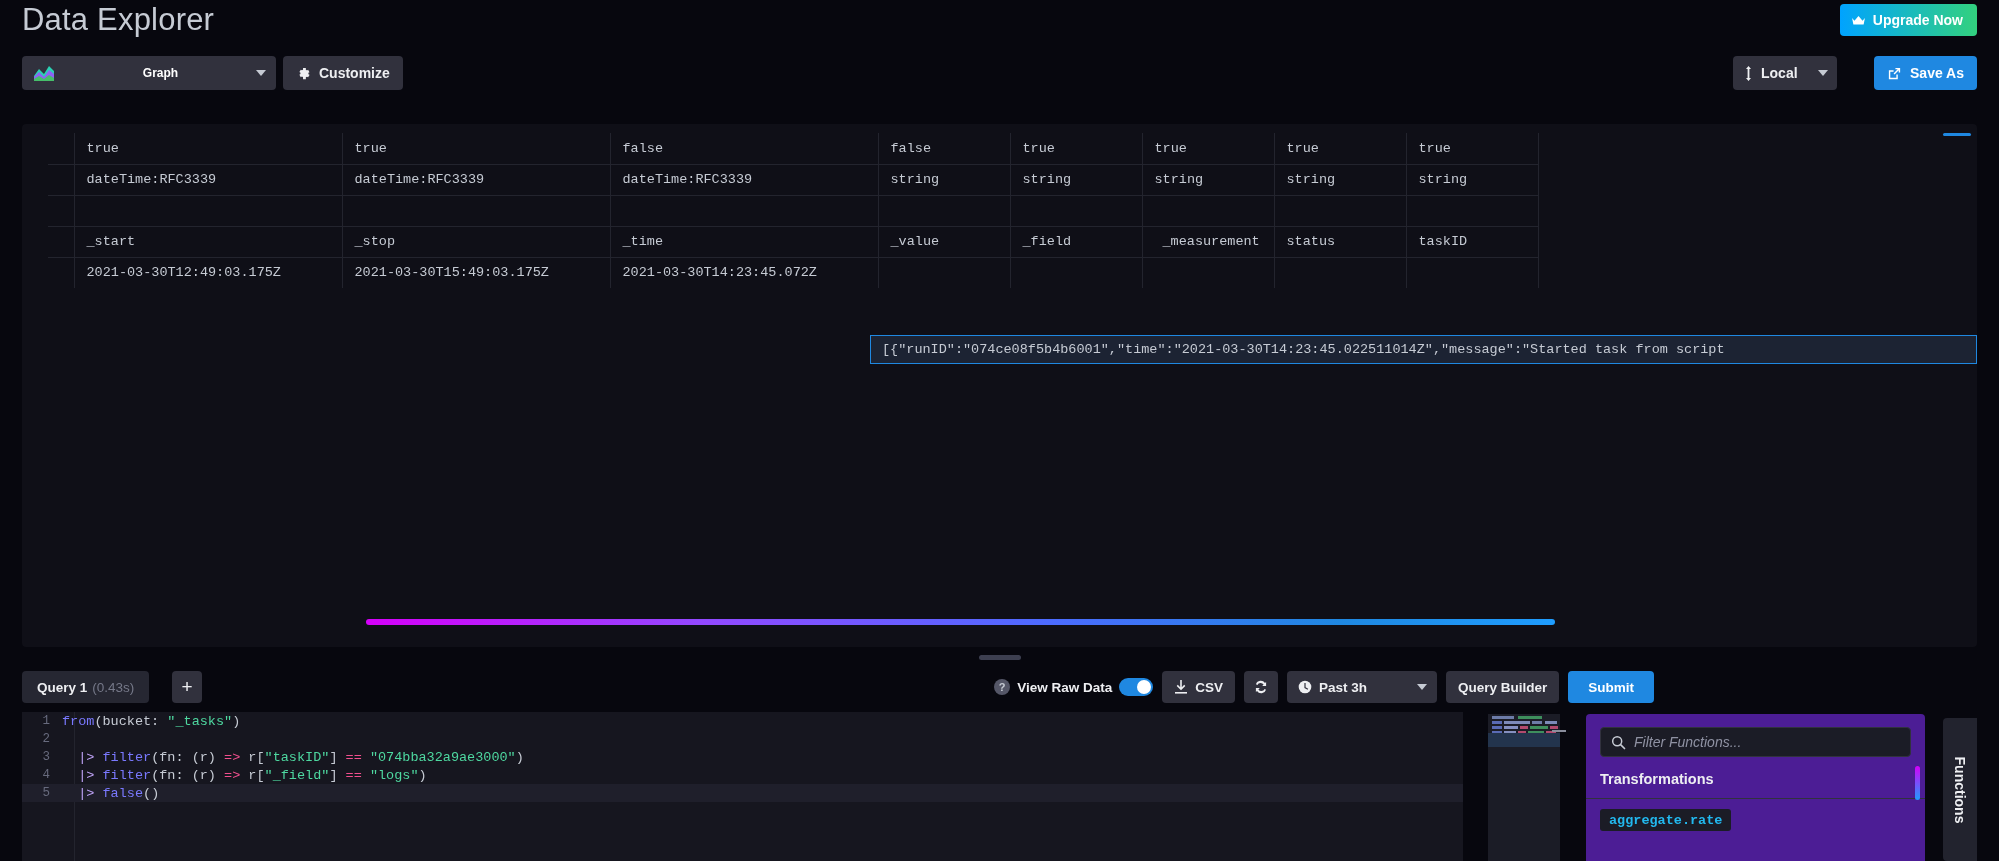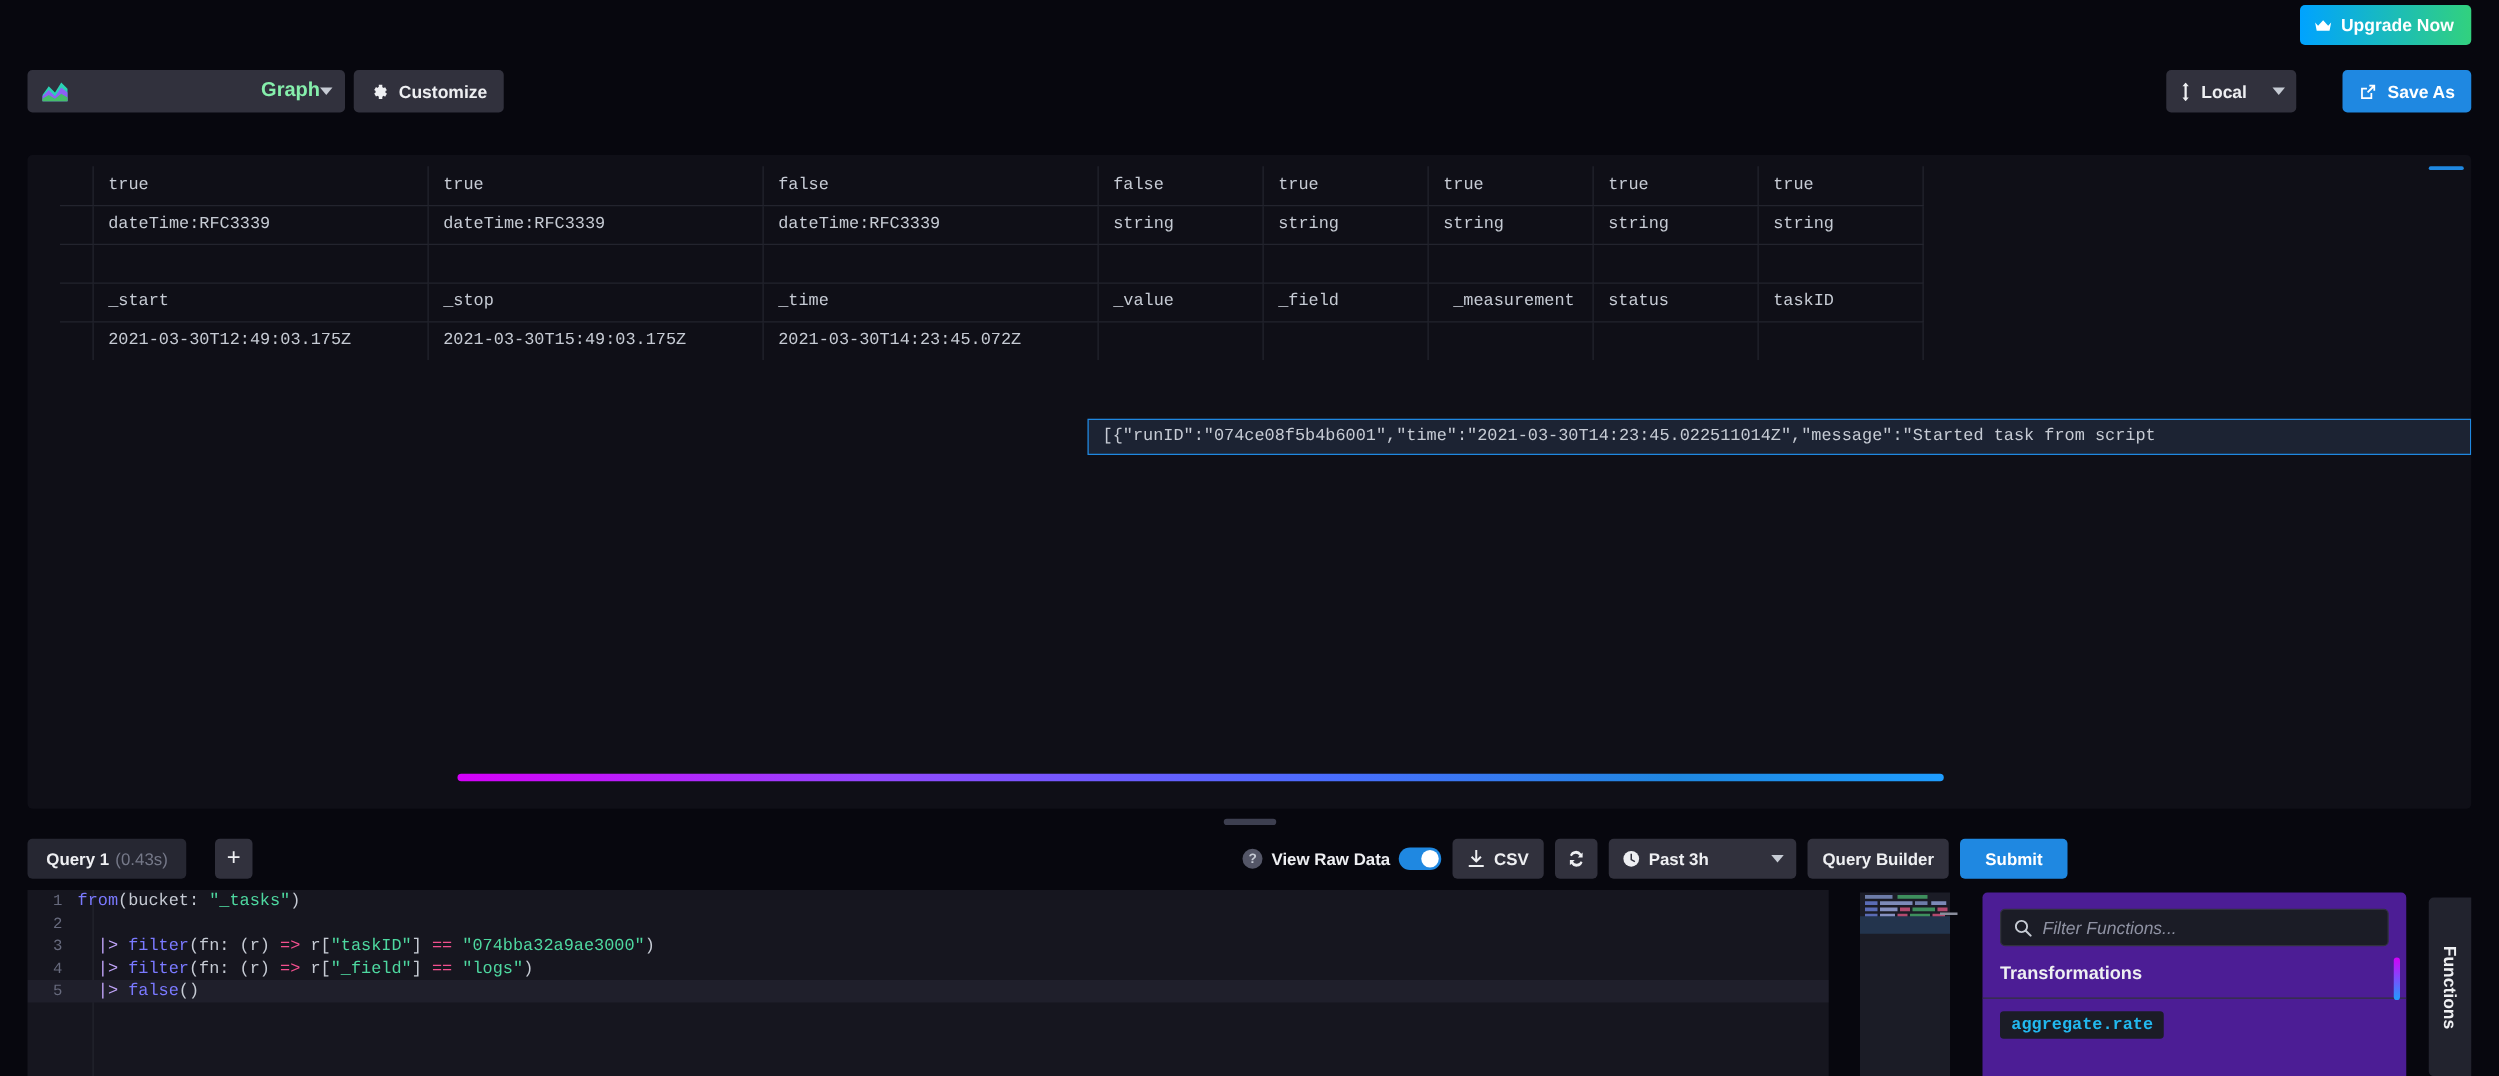--- a/index.html
+++ b/index.html
@@ -31,21 +31,21 @@
   .crown { width: 15px; height: 11px; display:block; }
 
   
   .toolbar { position: absolute; left: 0; top: 52px; width: 1999px; height: 44px; }
   .viz-dropdown {
     position: absolute; left: 22px; top: 4px; width: 254px; height: 34px;
     background: #31313d; border-radius: 4px; border: 0; cursor: pointer;
     display: flex; align-items: center; padding: 0 10px 0 11px;
   }
   .viz-icon { width: 22px; height: 17px; flex: none; margin-right: 10px; }
-  .viz-label { color: #86efac; font-size: 16px; font-weight: bold; flex: 1; text-align: right; }
+  .viz-label { color: #ffffff; font-size: 12px; font-weight: bold; flex: 1; text-align: center; }
   .caret { width: 0; height: 0; border-left: 5px solid transparent; border-right: 5px solid transparent;
            border-top: 6px solid #c6cbd4; }
   .customize-btn {
     position: absolute; left: 283px; top: 4px; height: 34px; padding: 0 13px;
     background: #31313d; border-radius: 4px; border: 0; cursor: pointer;
     display: flex; align-items: center; gap: 8px;
     color: #eeeff2; font-size: 14px; font-weight: bold;
     font-family: "Liberation Sans", sans-serif;
   }
   .gear { width: 15px; height: 15px; display: block; }
@@ -236,20 +236,21 @@
   .fn-tab span {
     position: absolute; left: 50%; top: 50%;
     transform: translate(-50%, -50%) rotate(90deg);
     white-space: nowrap; color: #eeeff2; font-size: 14px; font-weight: bold;
   }
 </style>
 </head>
 <body>
 
 <div class="page-header">
+  <div class="page-title">Data Explorer</div>
   <button class="upgrade-btn">
     <svg class="crown" viewBox="0 0 16 12">
       <path d="M1 3.2 L3.6 6.2 L8 1.2 L12.4 6.2 L15 3.2 L13.6 10.4 L2.4 10.4 Z" fill="#ffffff"></path>
     </svg>
     <span>Upgrade Now</span>
   </button>
 </div>
 
 <div class="toolbar">
   <button class="viz-dropdown">

